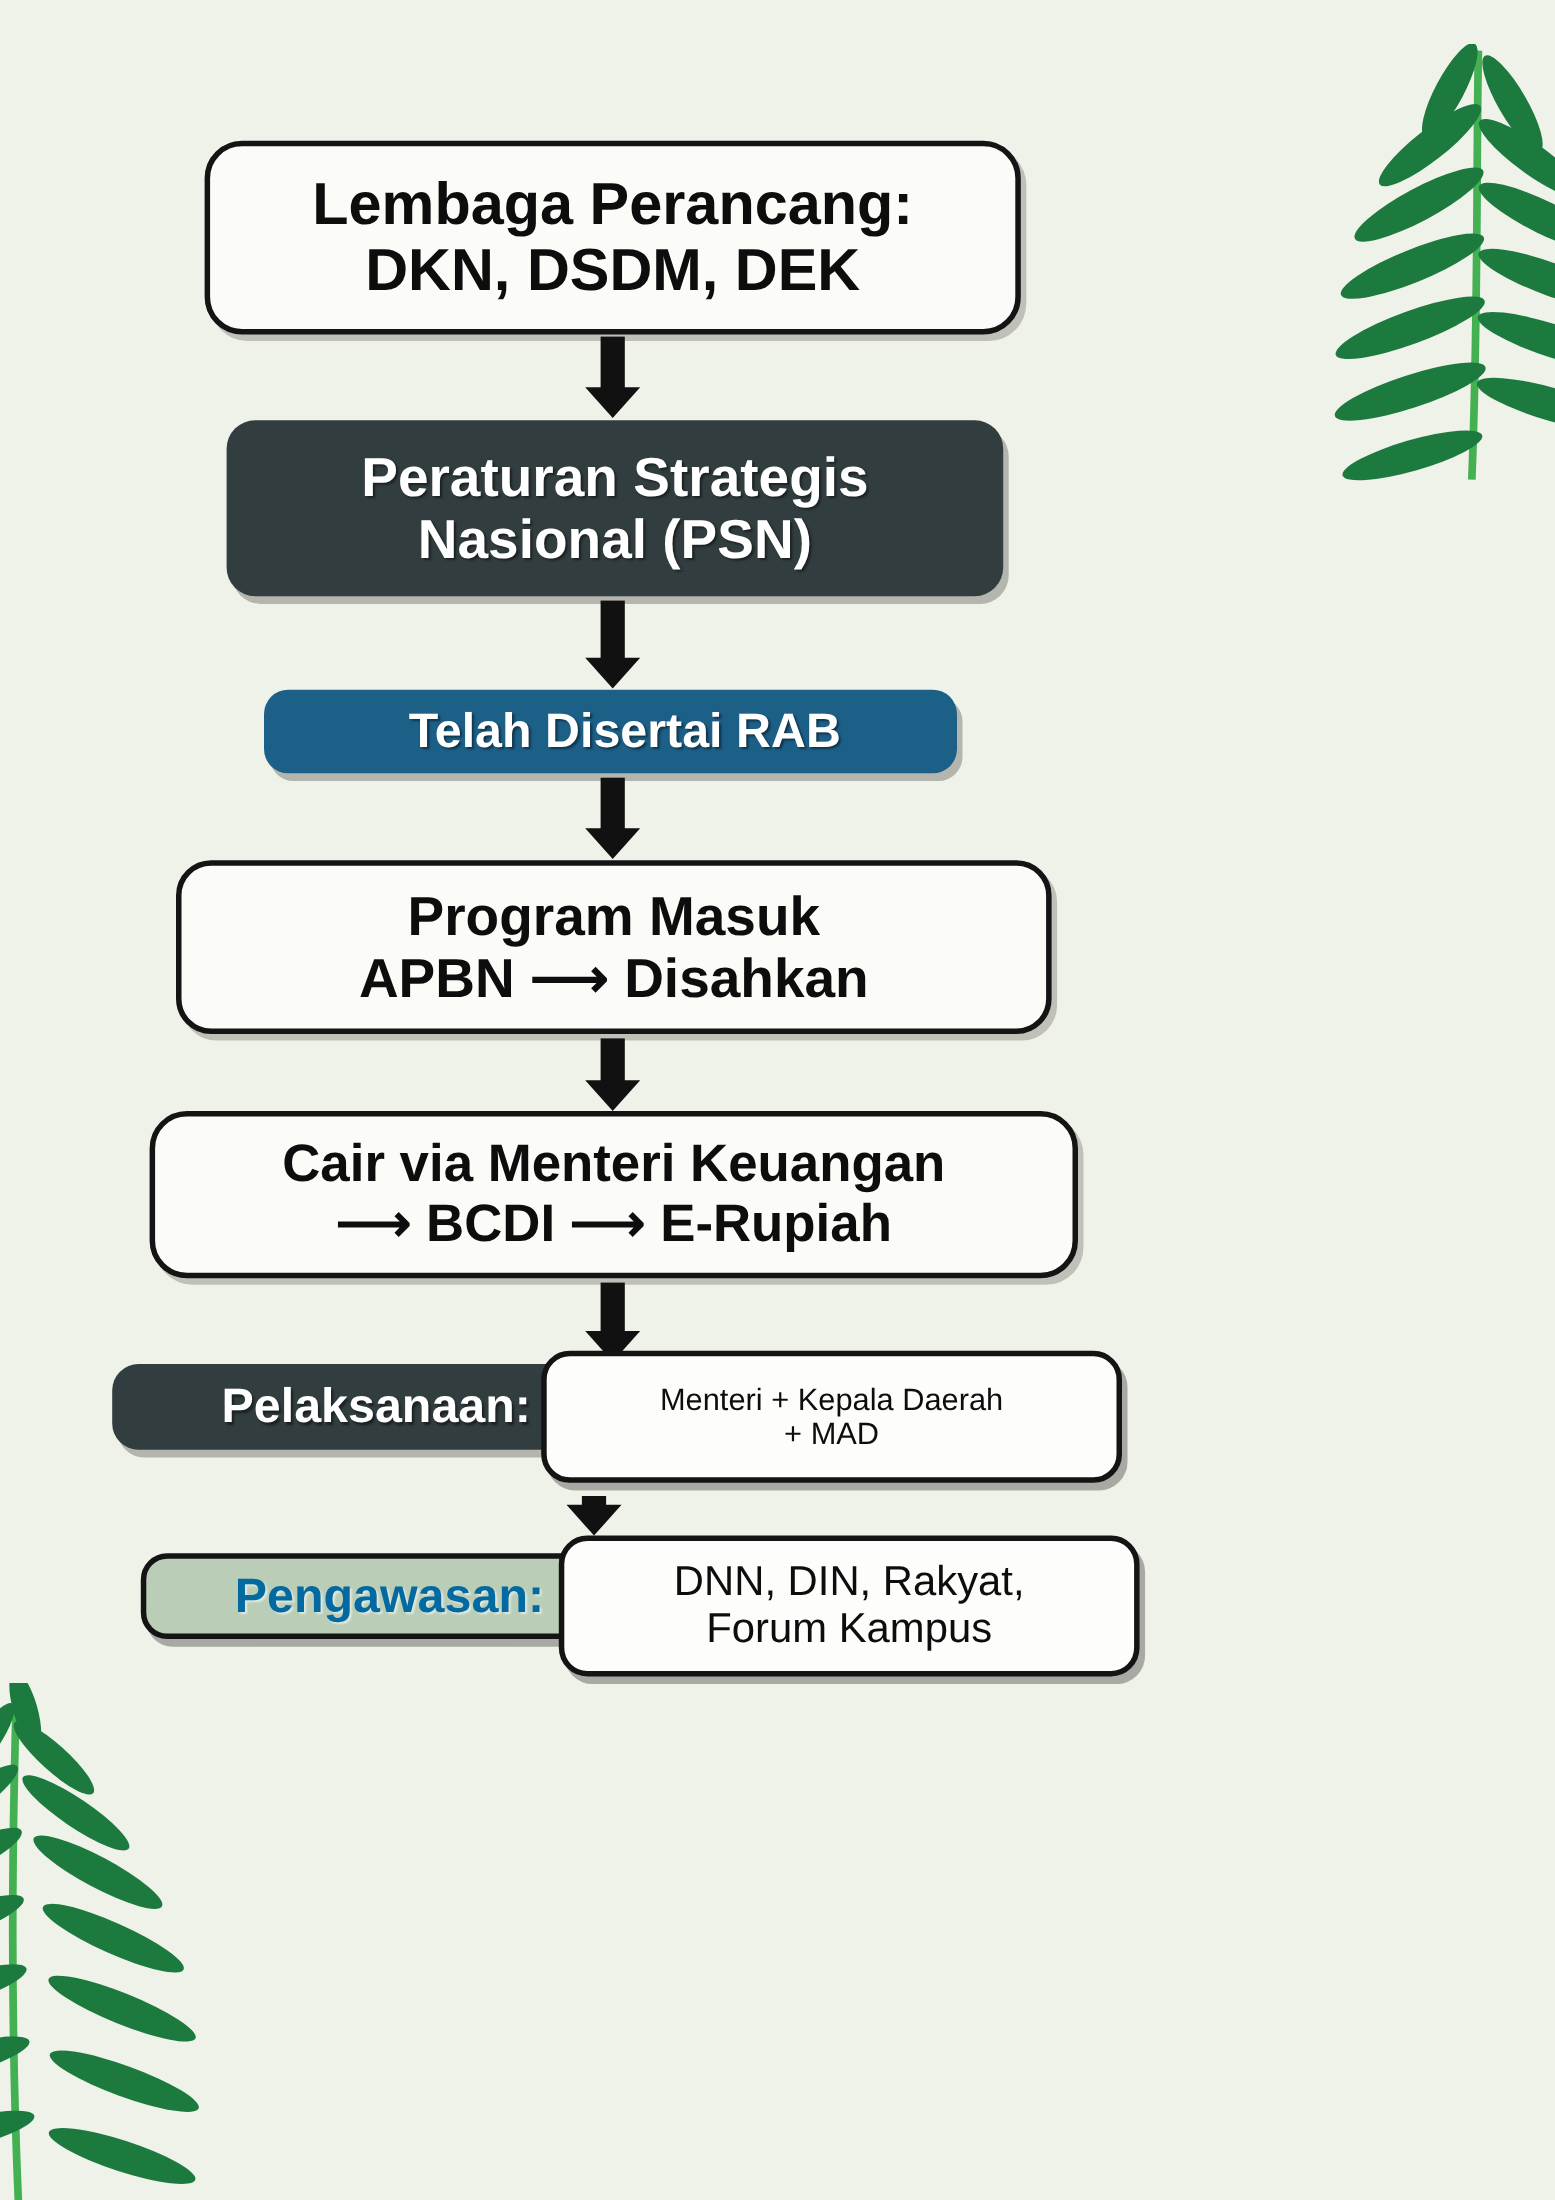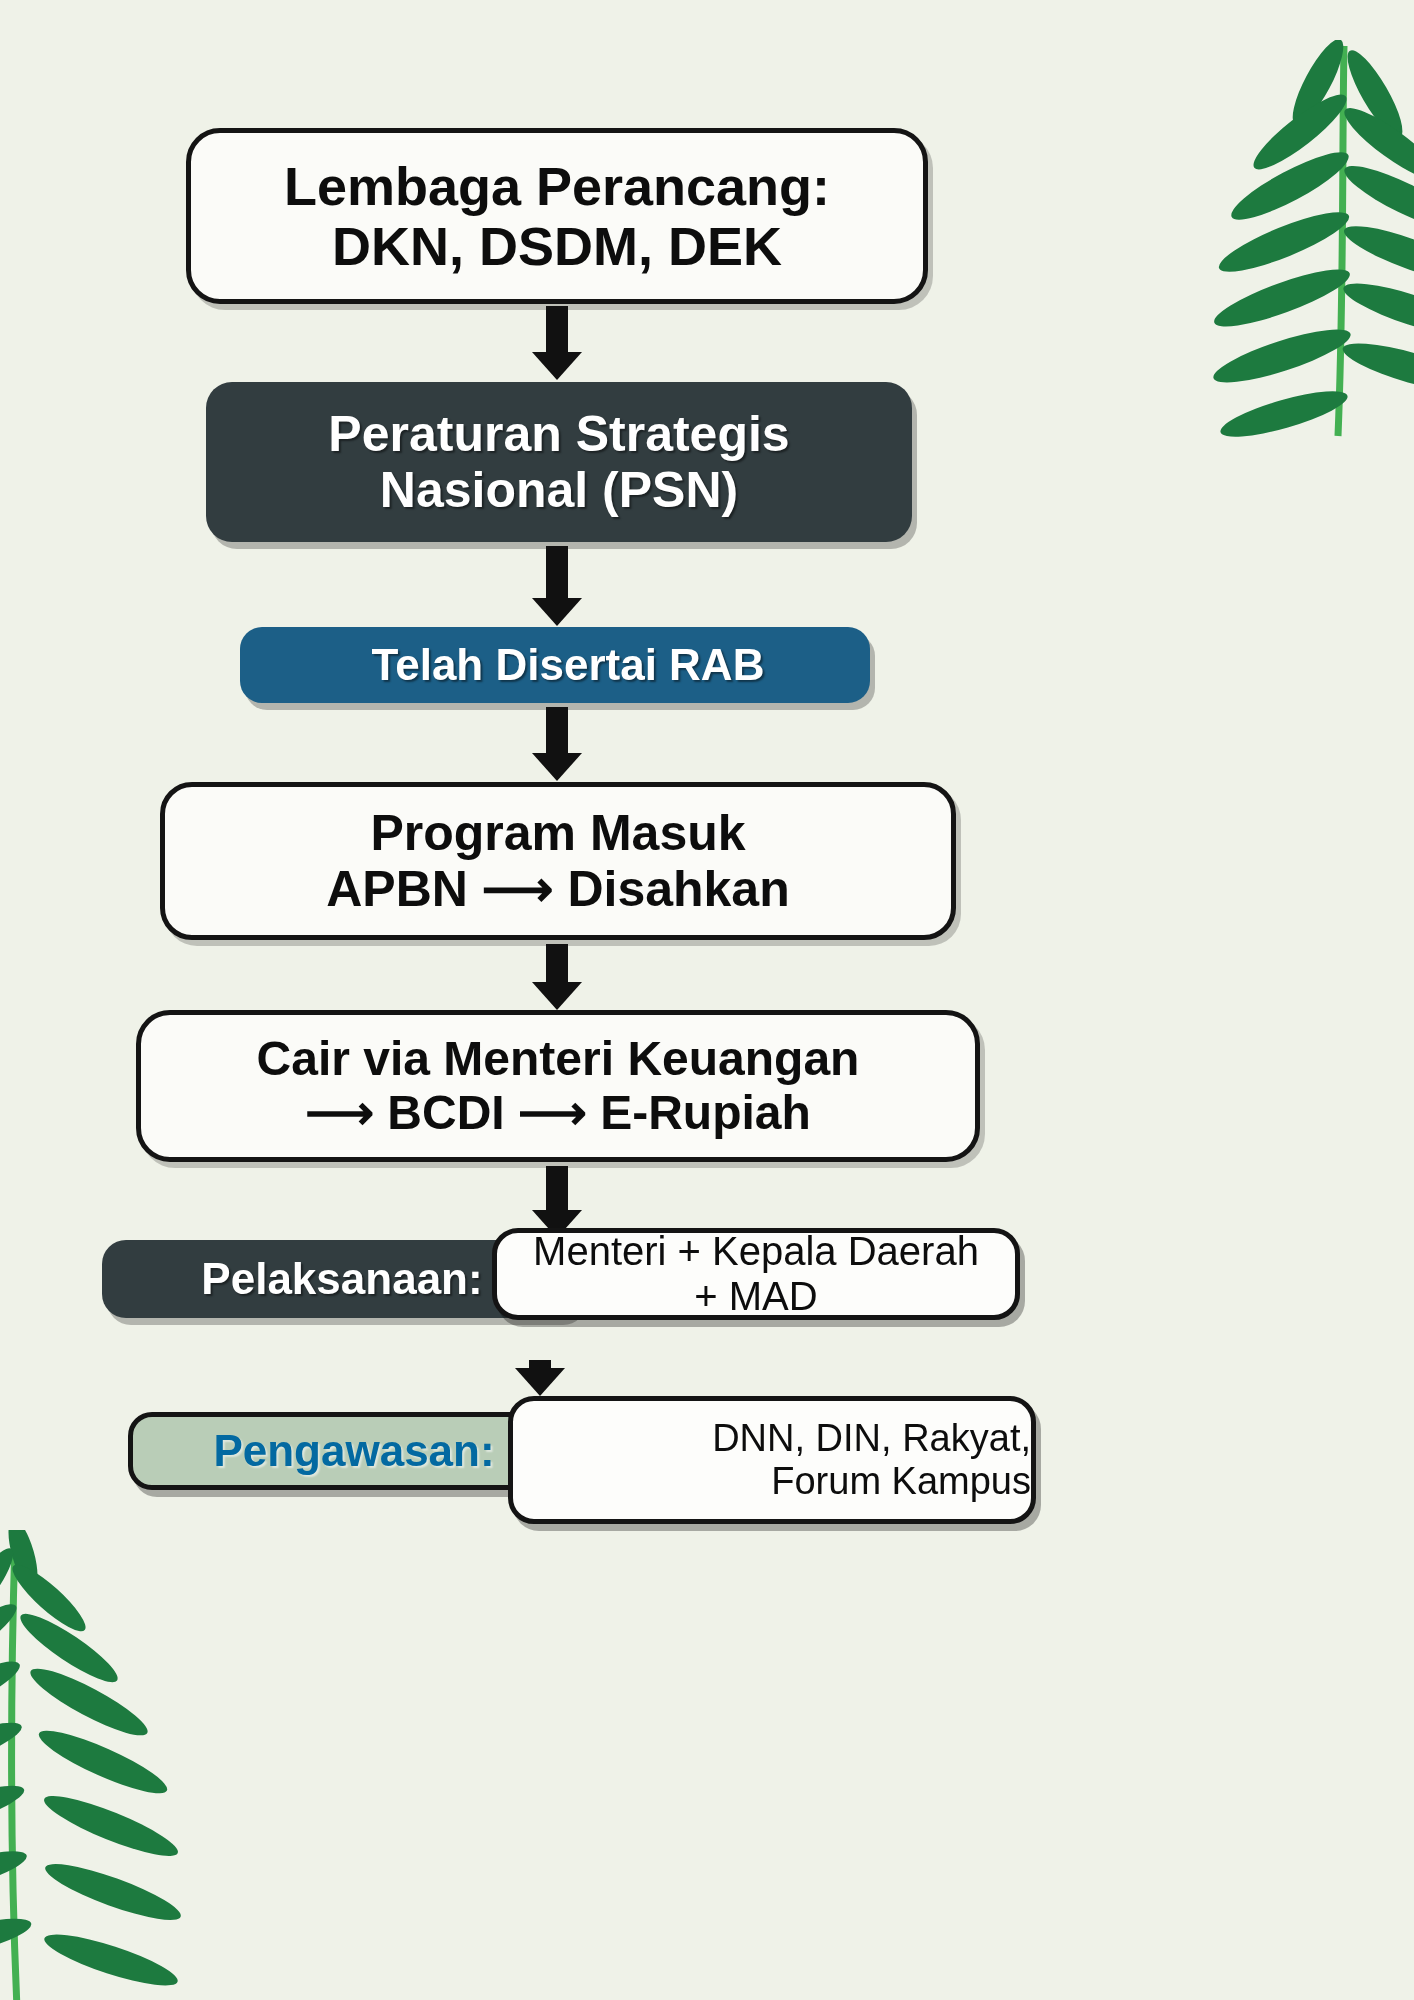--- a/index.html
+++ b/index.html
@@ -97,22 +97,22 @@
   .node .txt { display: block; width: 100%; white-space: pre-line; }
 
   
   #node-lembaga   { left: 186px; top: 128px;  width: 742px; height: 176px; font-size: 54px; border-radius: 34px; }
   #node-psn       { left: 206px; top: 382px;  width: 706px; height: 160px; font-size: 50px; border-radius: 26px; }
   #node-rab       { left: 240px; top: 627px;  width: 630px; height: 76px;  font-size: 44px; border-radius: 22px; padding-left: 26px; }
   #node-apbn      { left: 160px; top: 782px;  width: 796px; height: 158px; font-size: 50px; border-radius: 32px; }
   #node-cair      { left: 136px; top: 1010px; width: 844px; height: 152px; font-size: 48px; border-radius: 34px; }
   #node-pelaksana { left: 102px; top: 1240px; width: 480px; height: 78px;  font-size: 44px; border-radius: 24px; }
   #node-pengawas  { left: 128px; top: 1412px; width: 452px; height: 78px;  font-size: 44px; border-radius: 24px; }
-  #node-menteri   { left: 492px; top: 1228px; width: 528px; height: 92px; font-size: 40px; z-index: 6; }
-  #node-dnn       { left: 508px; top: 1396px; width: 528px; height: 128px; font-size: 38px; z-index: 6; text-align: right; }
+  #node-menteri   { left: 492px; top: 1228px; width: 528px; height: 120px; font-size: 28px; z-index: 6; }
+  #node-dnn       { left: 508px; top: 1396px; width: 528px; height: 128px; font-size: 38px; z-index: 6; }
 
   
   .arrow {
     position: absolute;
     width: 22px;
     background: #111111;
     z-index: 2;
   }
   .arrow::after {
     content: "";

